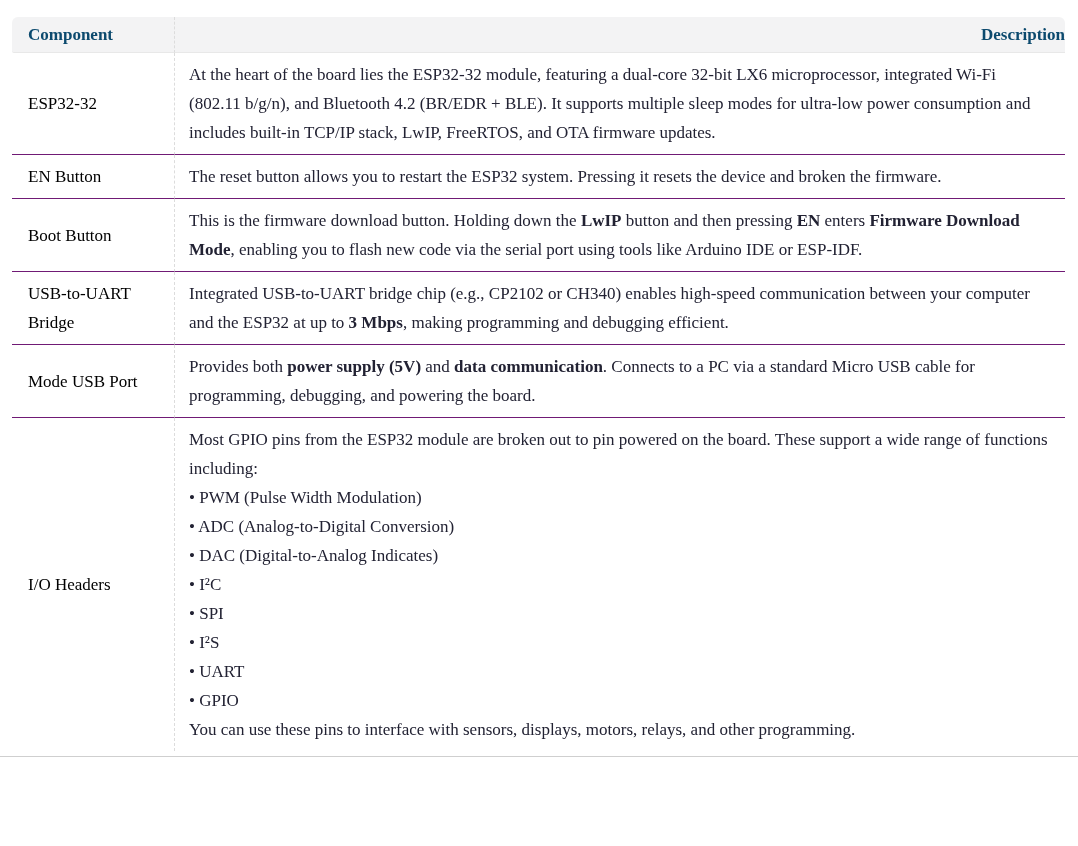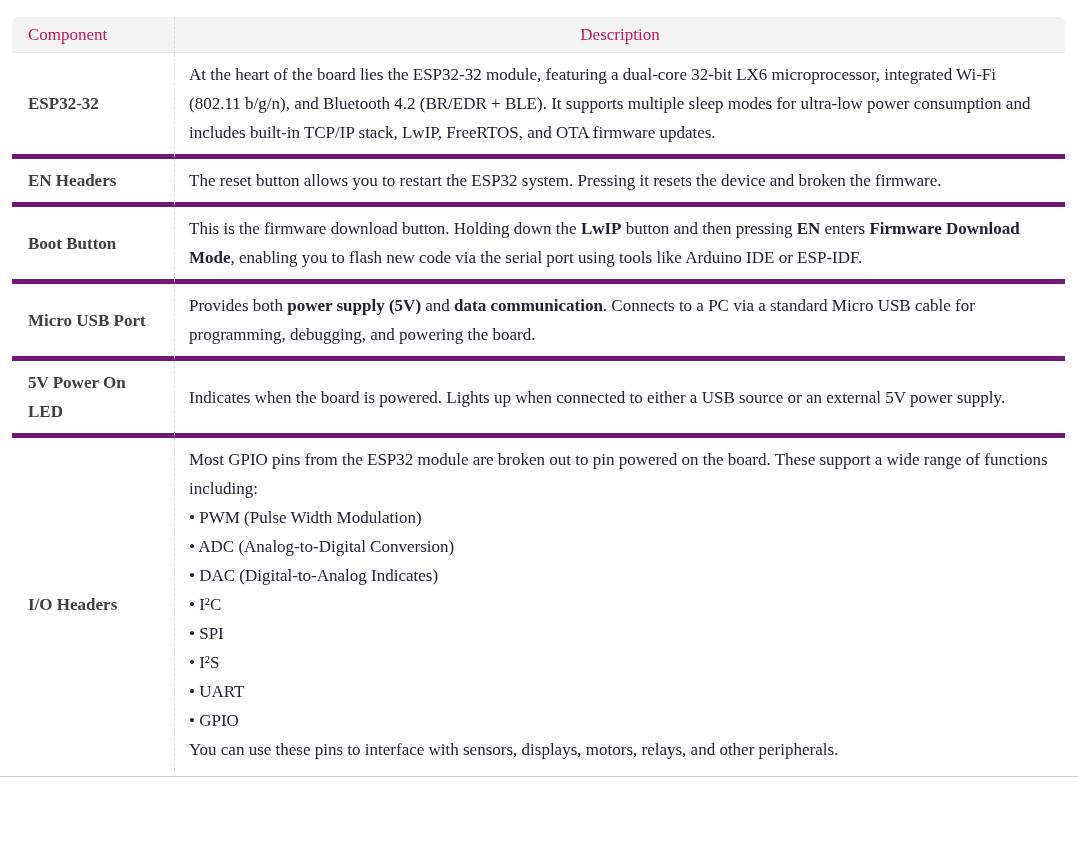--- a/index.html
+++ b/index.html
@@ -18,51 +18,51 @@
   }
   table.component-table {
     border-collapse: separate;
     border-spacing: 0;
     margin: 17px 0 0 12px;
     width: 1053px;
     table-layout: fixed;
   }
   thead th {
     background: #f3f3f4;
-    color: #be185d;
-    font-weight: normal;
+    color: #0c4a6e;
+    font-weight: bold;
     font-size: 17px;
     height: 35px;
     border-bottom: 1px solid #e8e8e8;
     padding: 0;
   }
   th.comp-col {
     width: 146px;
     text-align: left;
     padding-left: 16px;
     border-top-left-radius: 6px;
     border-bottom-left-radius: 2px;
   }
   th.desc-col {
-    text-align: center;
+    text-align: right;
     border-top-right-radius: 6px;
   }
   th.comp-col, td.comp-cell {
     border-right: 1px dashed #dcdcdc;
   }
   tbody td {
-    border-bottom: 5px solid #701a75;
+    border-bottom: 1px solid #701a75;
     vertical-align: middle;
   }
   tbody tr:last-child td {
     border-bottom: none;
   }
   td.comp-cell {
-    color: #404040;
-    font-weight: bold;
+    color: #000000;
+    font-weight: normal;
     line-height: 29px;
     padding: 7px 16px;
   }
   td.desc-cell {
     line-height: 29px;
     padding: 7px 14px;
   }
   .desc-line {
     line-height: 29px;
   }
@@ -85,54 +85,54 @@
       </tr>
     </thead>
     <tbody>
         <tr>
           <td class="comp-cell">ESP32-32</td>
           <td class="desc-cell">
             <div class="desc-line">At the heart of the board lies the ESP32-32 module, featuring a dual-core 32-bit LX6 microprocessor, integrated Wi-Fi (802.11 b/g/n), and Bluetooth 4.2 (BR/EDR + BLE). It supports multiple sleep modes for ultra-low power consumption and includes built-in TCP/IP stack, LwIP, FreeRTOS, and OTA firmware updates.</div>
           </td>
         </tr>
         <tr>
-          <td class="comp-cell">EN Headers</td>
+          <td class="comp-cell">EN Button</td>
           <td class="desc-cell">
             <div class="desc-line">The reset button allows you to restart the ESP32 system. Pressing it resets the device and broken the firmware.</div>
           </td>
         </tr>
         <tr>
           <td class="comp-cell">Boot Button</td>
           <td class="desc-cell">
             <div class="desc-line">This is the firmware download button. Holding down the <b>LwIP</b> button and then pressing <b>EN</b> enters <b>Firmware Download Mode</b>, enabling you to flash new code via the serial port using tools like Arduino IDE or ESP-IDF.</div>
           </td>
         </tr>
         <tr>
-          <td class="comp-cell">Micro USB Port</td>
+          <td class="comp-cell">USB-to-UART Bridge</td>
           <td class="desc-cell">
-            <div class="desc-line">Provides both <b>power supply (5V)</b> and <b>data communication</b>. Connects to a PC via a standard Micro USB cable for programming, debugging, and powering the board.</div>
+            <div class="desc-line">Integrated USB-to-UART bridge chip (e.g., CP2102 or CH340) enables high-speed communication between your computer and the ESP32 at up to <b>3 Mbps</b>, making programming and debugging efficient.</div>
           </td>
         </tr>
         <tr>
-          <td class="comp-cell">5V Power On LED</td>
+          <td class="comp-cell">Mode USB Port</td>
           <td class="desc-cell">
-            <div class="desc-line">Indicates when the board is powered. Lights up when connected to either a USB source or an external 5V power supply.</div>
+            <div class="desc-line">Provides both <b>power supply (5V)</b> and <b>data communication</b>. Connects to a PC via a standard Micro USB cable for programming, debugging, and powering the board.</div>
           </td>
         </tr>
         <tr>
           <td class="comp-cell">I/O Headers</td>
           <td class="desc-cell">
             <div class="desc-line">Most GPIO pins from the ESP32 module are broken out to pin powered on the board. These support a wide range of functions including:</div>
             <div class="desc-line">• PWM (Pulse Width Modulation)</div>
             <div class="desc-line">• ADC (Analog-to-Digital Conversion)</div>
             <div class="desc-line">• DAC (Digital-to-Analog Indicates)</div>
             <div class="desc-line">• I²C</div>
             <div class="desc-line">• SPI</div>
             <div class="desc-line">• I²S</div>
             <div class="desc-line">• UART</div>
             <div class="desc-line">• GPIO</div>
-            <div class="desc-line">You can use these pins to interface with sensors, displays, motors, relays, and other peripherals.</div>
+            <div class="desc-line">You can use these pins to interface with sensors, displays, motors, relays, and other programming.</div>
           </td>
         </tr>
       </tbody>
   </table>
   <hr class="bottom-rule">
 </div>
 
 </body></html>

